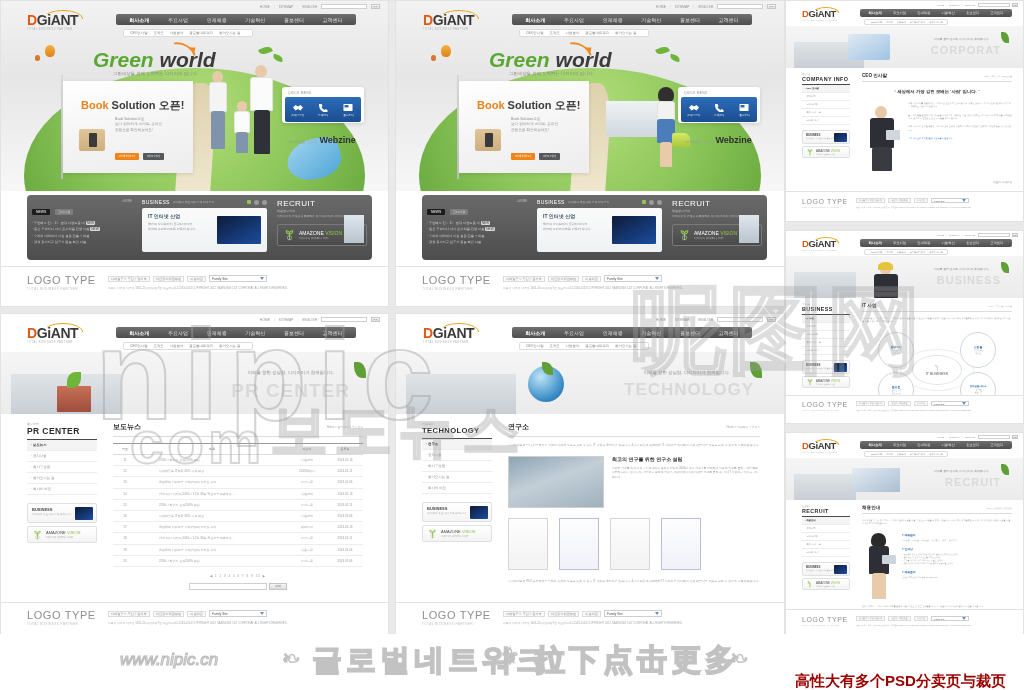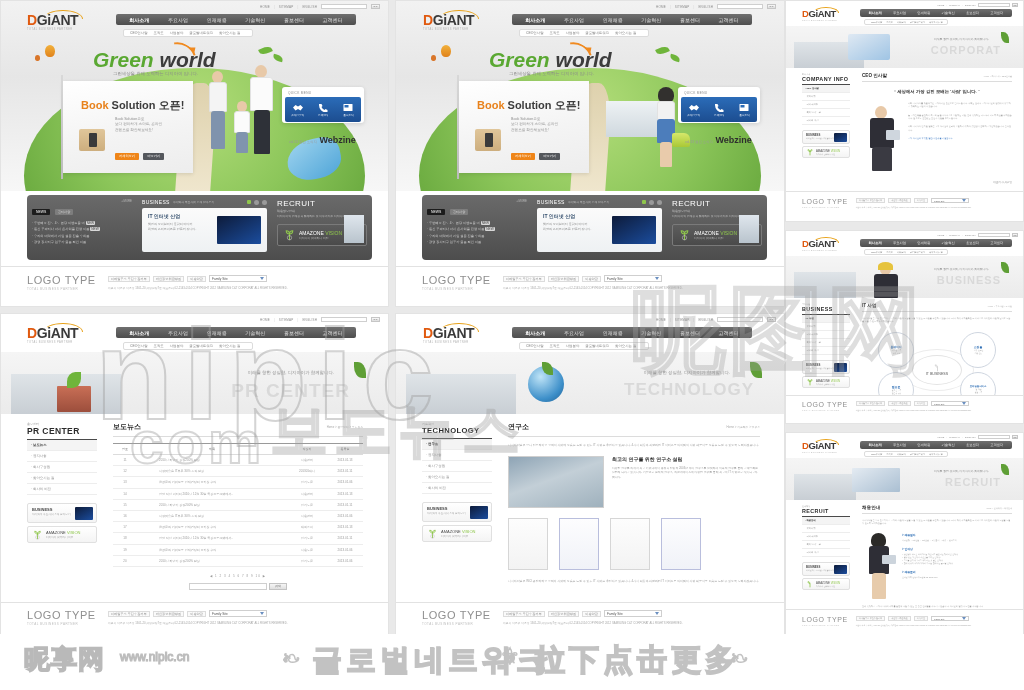--- a/index.html
+++ b/index.html
@@ -234,21 +234,21 @@
     color:transparent; -webkit-text-stroke:2px rgba(160,160,160,.35); font-weight:bold;
   }
 
   
   .bottombar { position:absolute; left:0; right:0; bottom:0; height:56px; background:#ffffff; }
   .bottombar .nipiclogo {
     position:absolute; left:24px; top:8px; font-size:26px; font-weight:bold;
     color:transparent; -webkit-text-stroke:1.6px #b9b9b9; letter-spacing:1px;
   }
   .bottombar .nipicurl {
-    position:absolute; left:120px; top:16px; font-size:12px; 
+    position:absolute; left:120px; top:16px; font-size:17px; font-style:italic;
     color:transparent; -webkit-text-stroke:1.2px #bdbdbd; letter-spacing:0px;text-align:right;
   }
   .bottombar .midtext {
     position:absolute; left:278px; top:6px; font-size:30px; letter-spacing:4px;
     color:transparent; -webkit-text-stroke:1.6px #c2c2c2; font-weight:bold;
   }
   .bottombar .flo { color:transparent; -webkit-text-stroke:1.4px #c2c2c2; font-size:22px; }
   .idbar {
     position:absolute; right:0; bottom:20px; width:239px; height:16px;
     background:rgba(150,150,150,.55); color:#fff; font-size:11.5px;
@@ -1318,22 +1318,22 @@
       </div>
     </div>
   </div>
 
   <div class="wm" id="wm-com">com</div>
   <div class="wm" id="wm-nipic">nipic</div>
   <div class="wm" id="wm-cn">보도뉴스</div>
   <div class="wm" id="wm-kr">昵图网</div>
 
   <div class="bottombar">
-    <div class="nipiclogo">昵享网</div>
     <div class="nipicurl">www.nipic.cn</div>
     <span class="flo" style="position:absolute;left:282px;top:12px;">❧</span>
     <div class="midtext" style="left:312px;">글로벌네트워크</div>
     <span class="flo" style="position:absolute;left:500px;top:10px;">⚜</span>
     <div class="midtext" style="left:535px;">拉下点击更多</div>
     <span class="flo" style="position:absolute;left:730px;top:12px;">❧</span>
+    <div class="tagline-bottom">高性大有多个PSD分卖页与裁页</div>
   </div>
 
 </div>
 
 </body></html>

